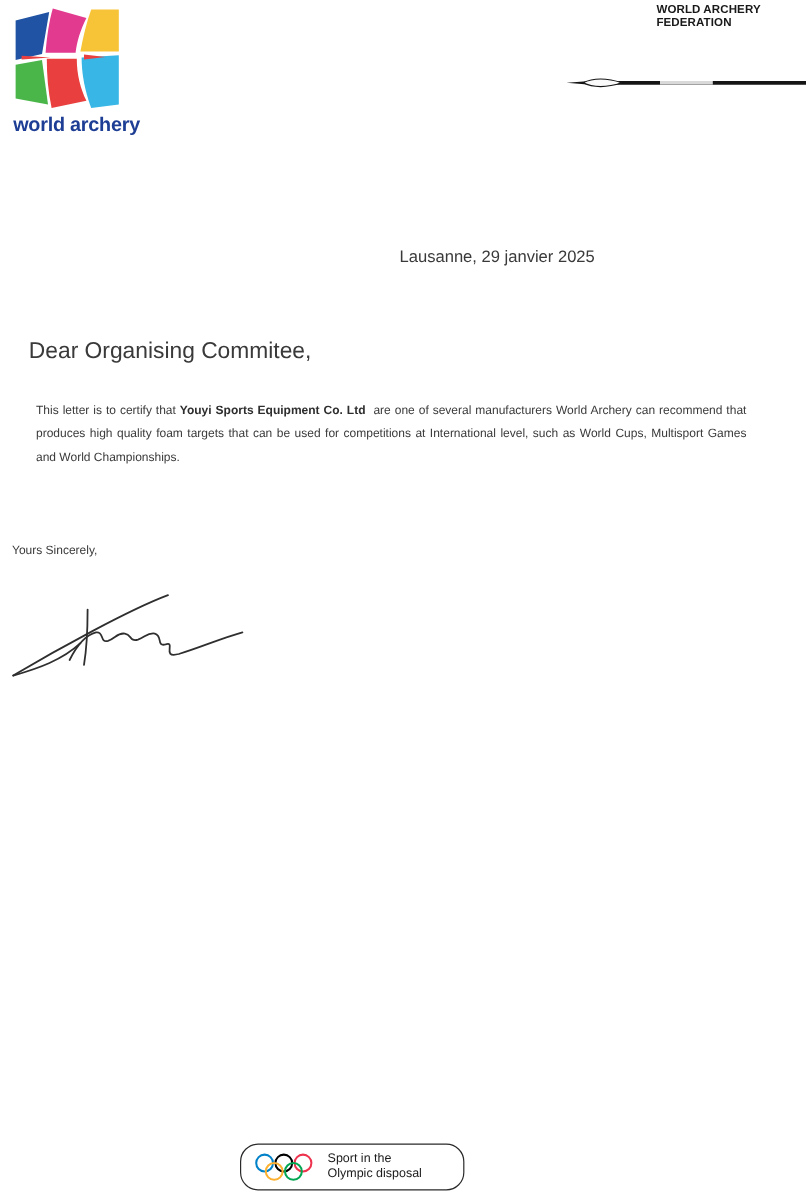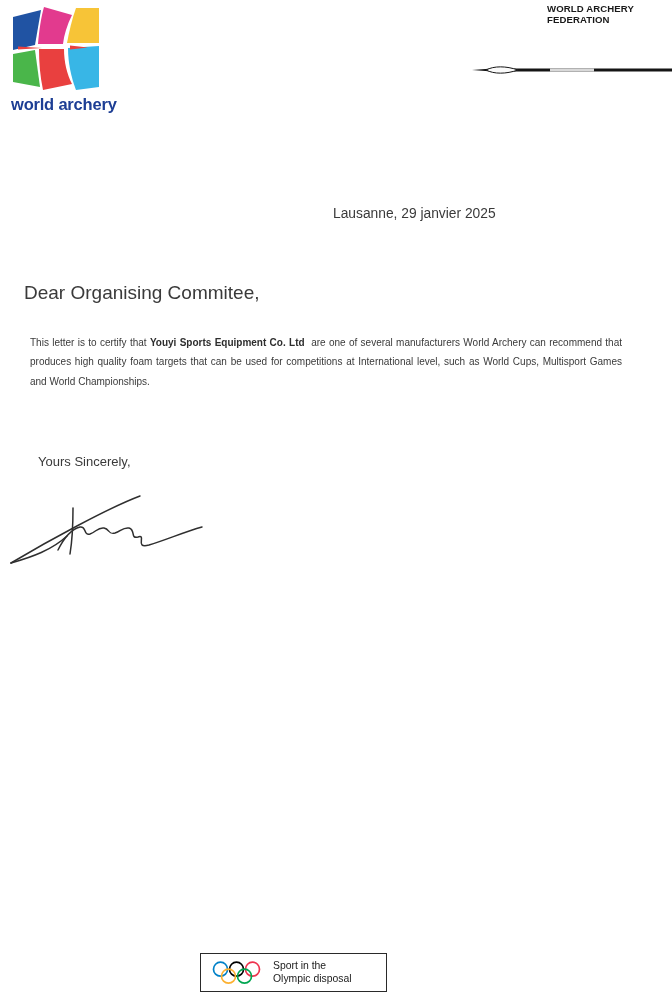--- a/index.html
+++ b/index.html
@@ -36,30 +36,30 @@
 
   
   .dateline { position:absolute; left:333px; top:206px; font-size:13.8px;text-align:right; }
   .salutation { position:absolute; left:24px; top:282px; font-size:19px; }
   .para {
     position:absolute; left:10px; top:333px; width:592px;
     font-size:10px; line-height:19.3px; text-align:justify;margin-left:20px;
   }
   .para b { font-weight:700; color:#2e2e2e; }
   .closing { position:absolute; left:10px; top:420px; font-size:13.8px; }
-  .valediction { position:absolute; left:10px; top:454px; font-size:13px;margin-left:28px; }
+  .valediction { position:absolute; left:10px; top:454px; font-size:10px; }
 
   .signature { position:absolute; left:6px; top:486px; width:202px; height:82px; }
 
   .signer { position:absolute; left:10px; top:588px; font-size:13.8px; line-height:19.5px; }
 
   
   .badge {
     position:absolute; left:200px; top:953px; width:187px; height:39px;
-    border:1.3px solid #2a2a2a; border-radius:0;
+    border:1.3px solid #2a2a2a; border-radius:15px;
     display:flex; align-items:center; gap:9px; padding:0 8px 0 11px;
     background:#ffffff;
   }
   .badge-text { font-size:10.4px; line-height:12.8px; color:#1b1b1b; }
 </style>
 </head>
 <body>
 
 <div class="page">
 

